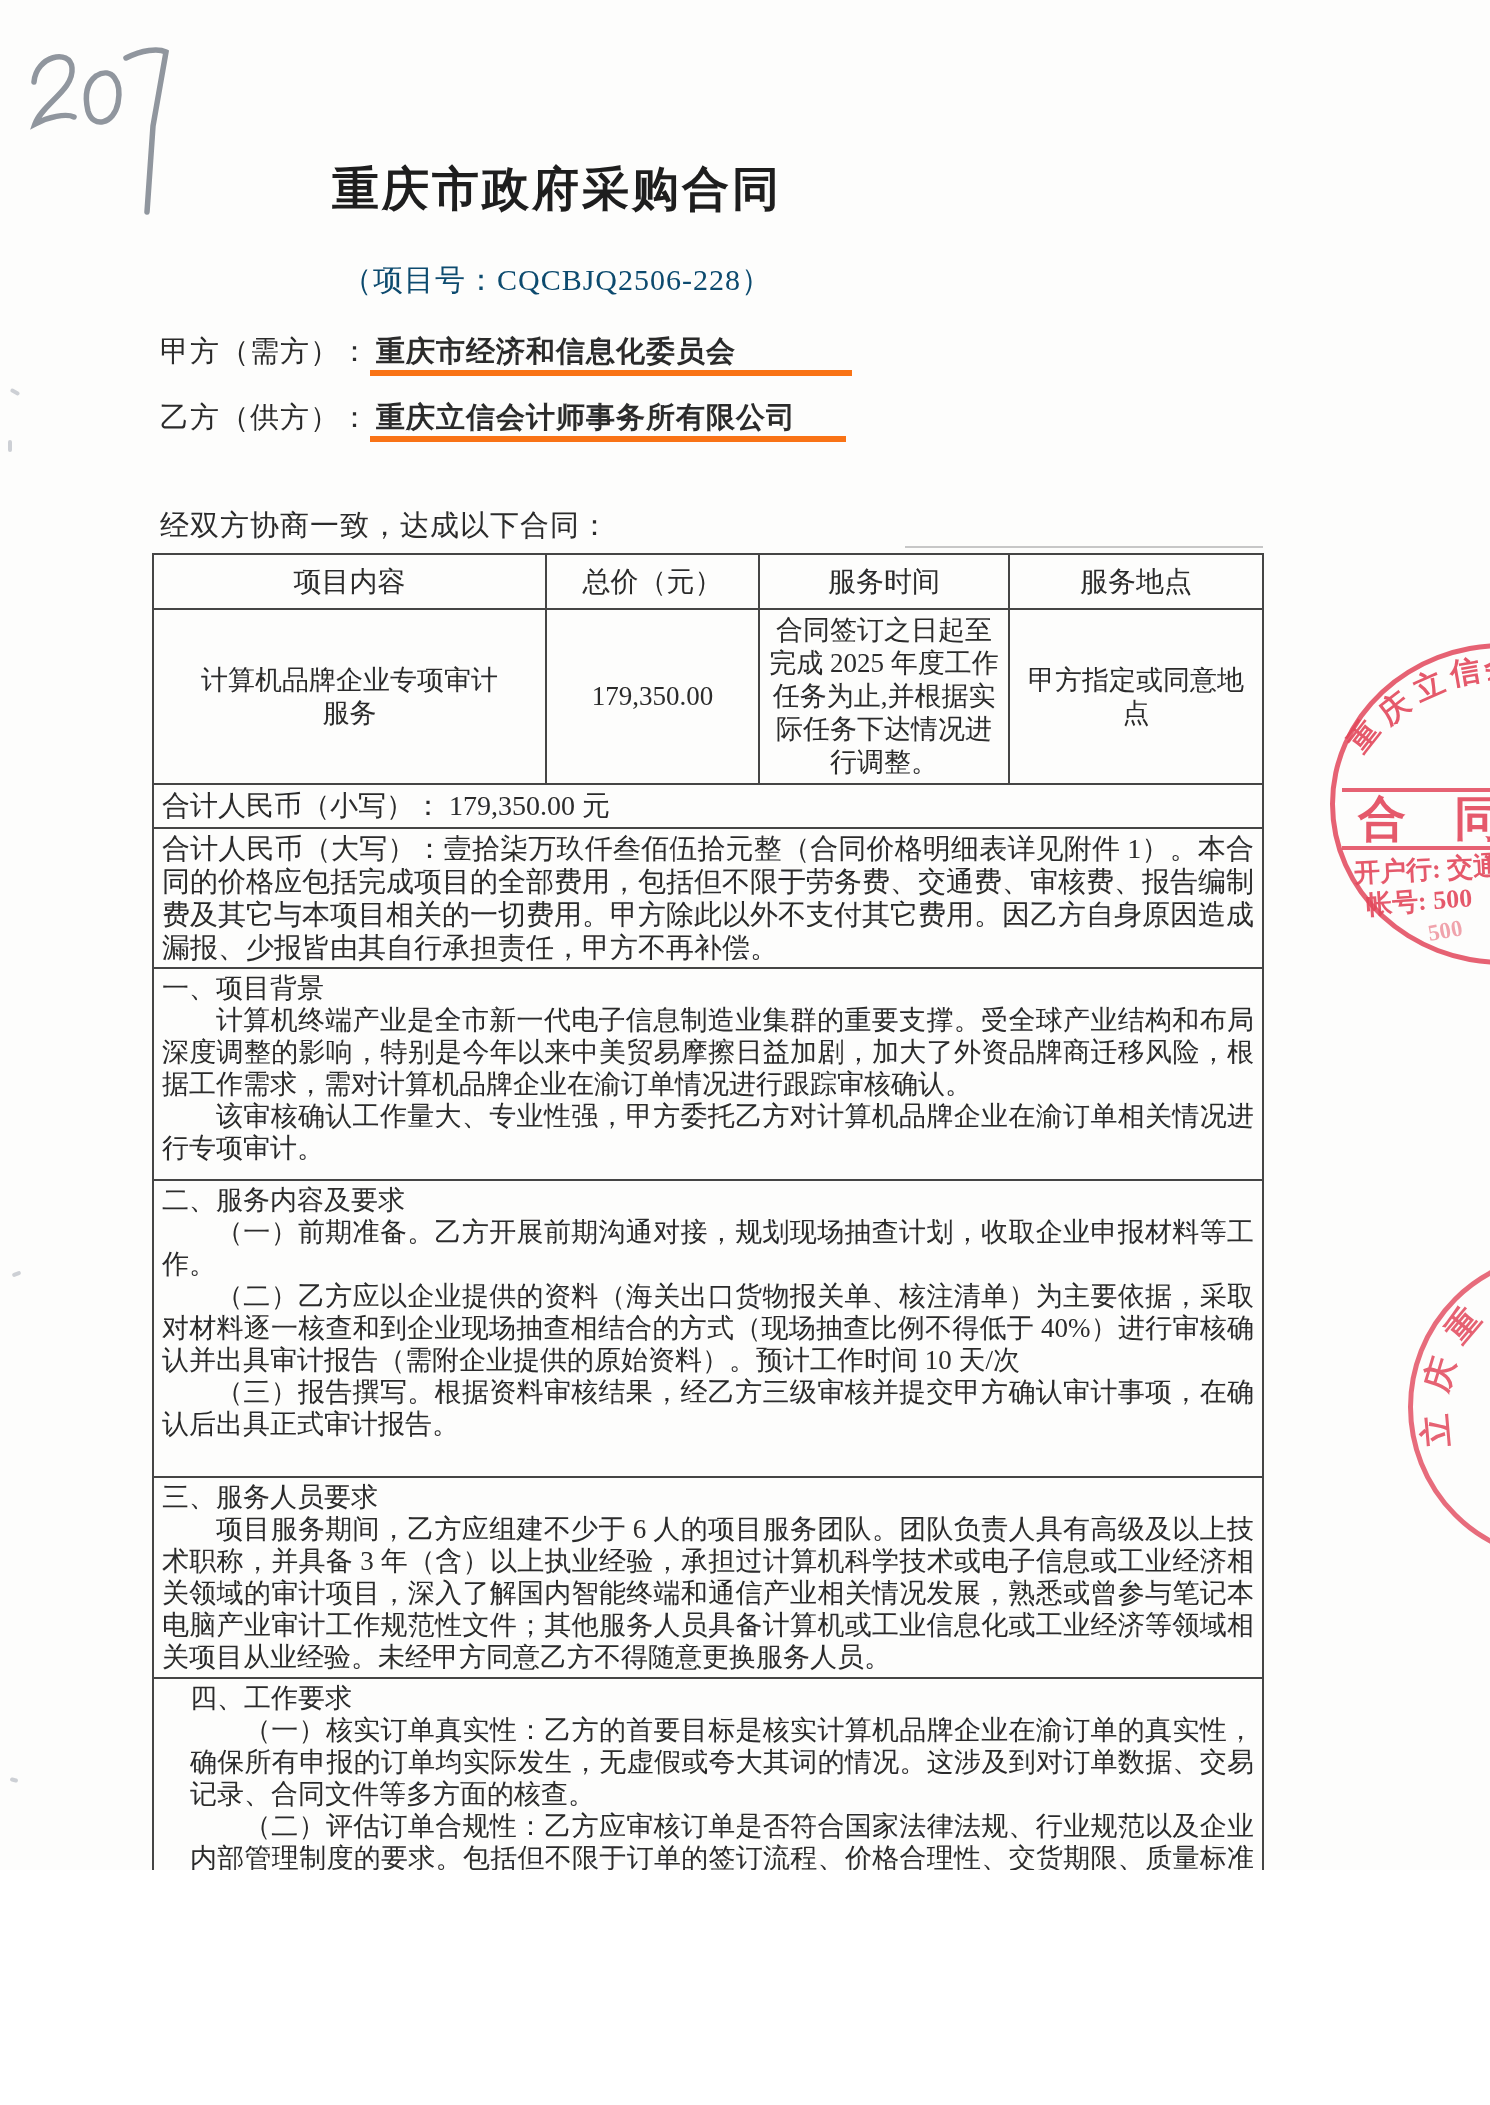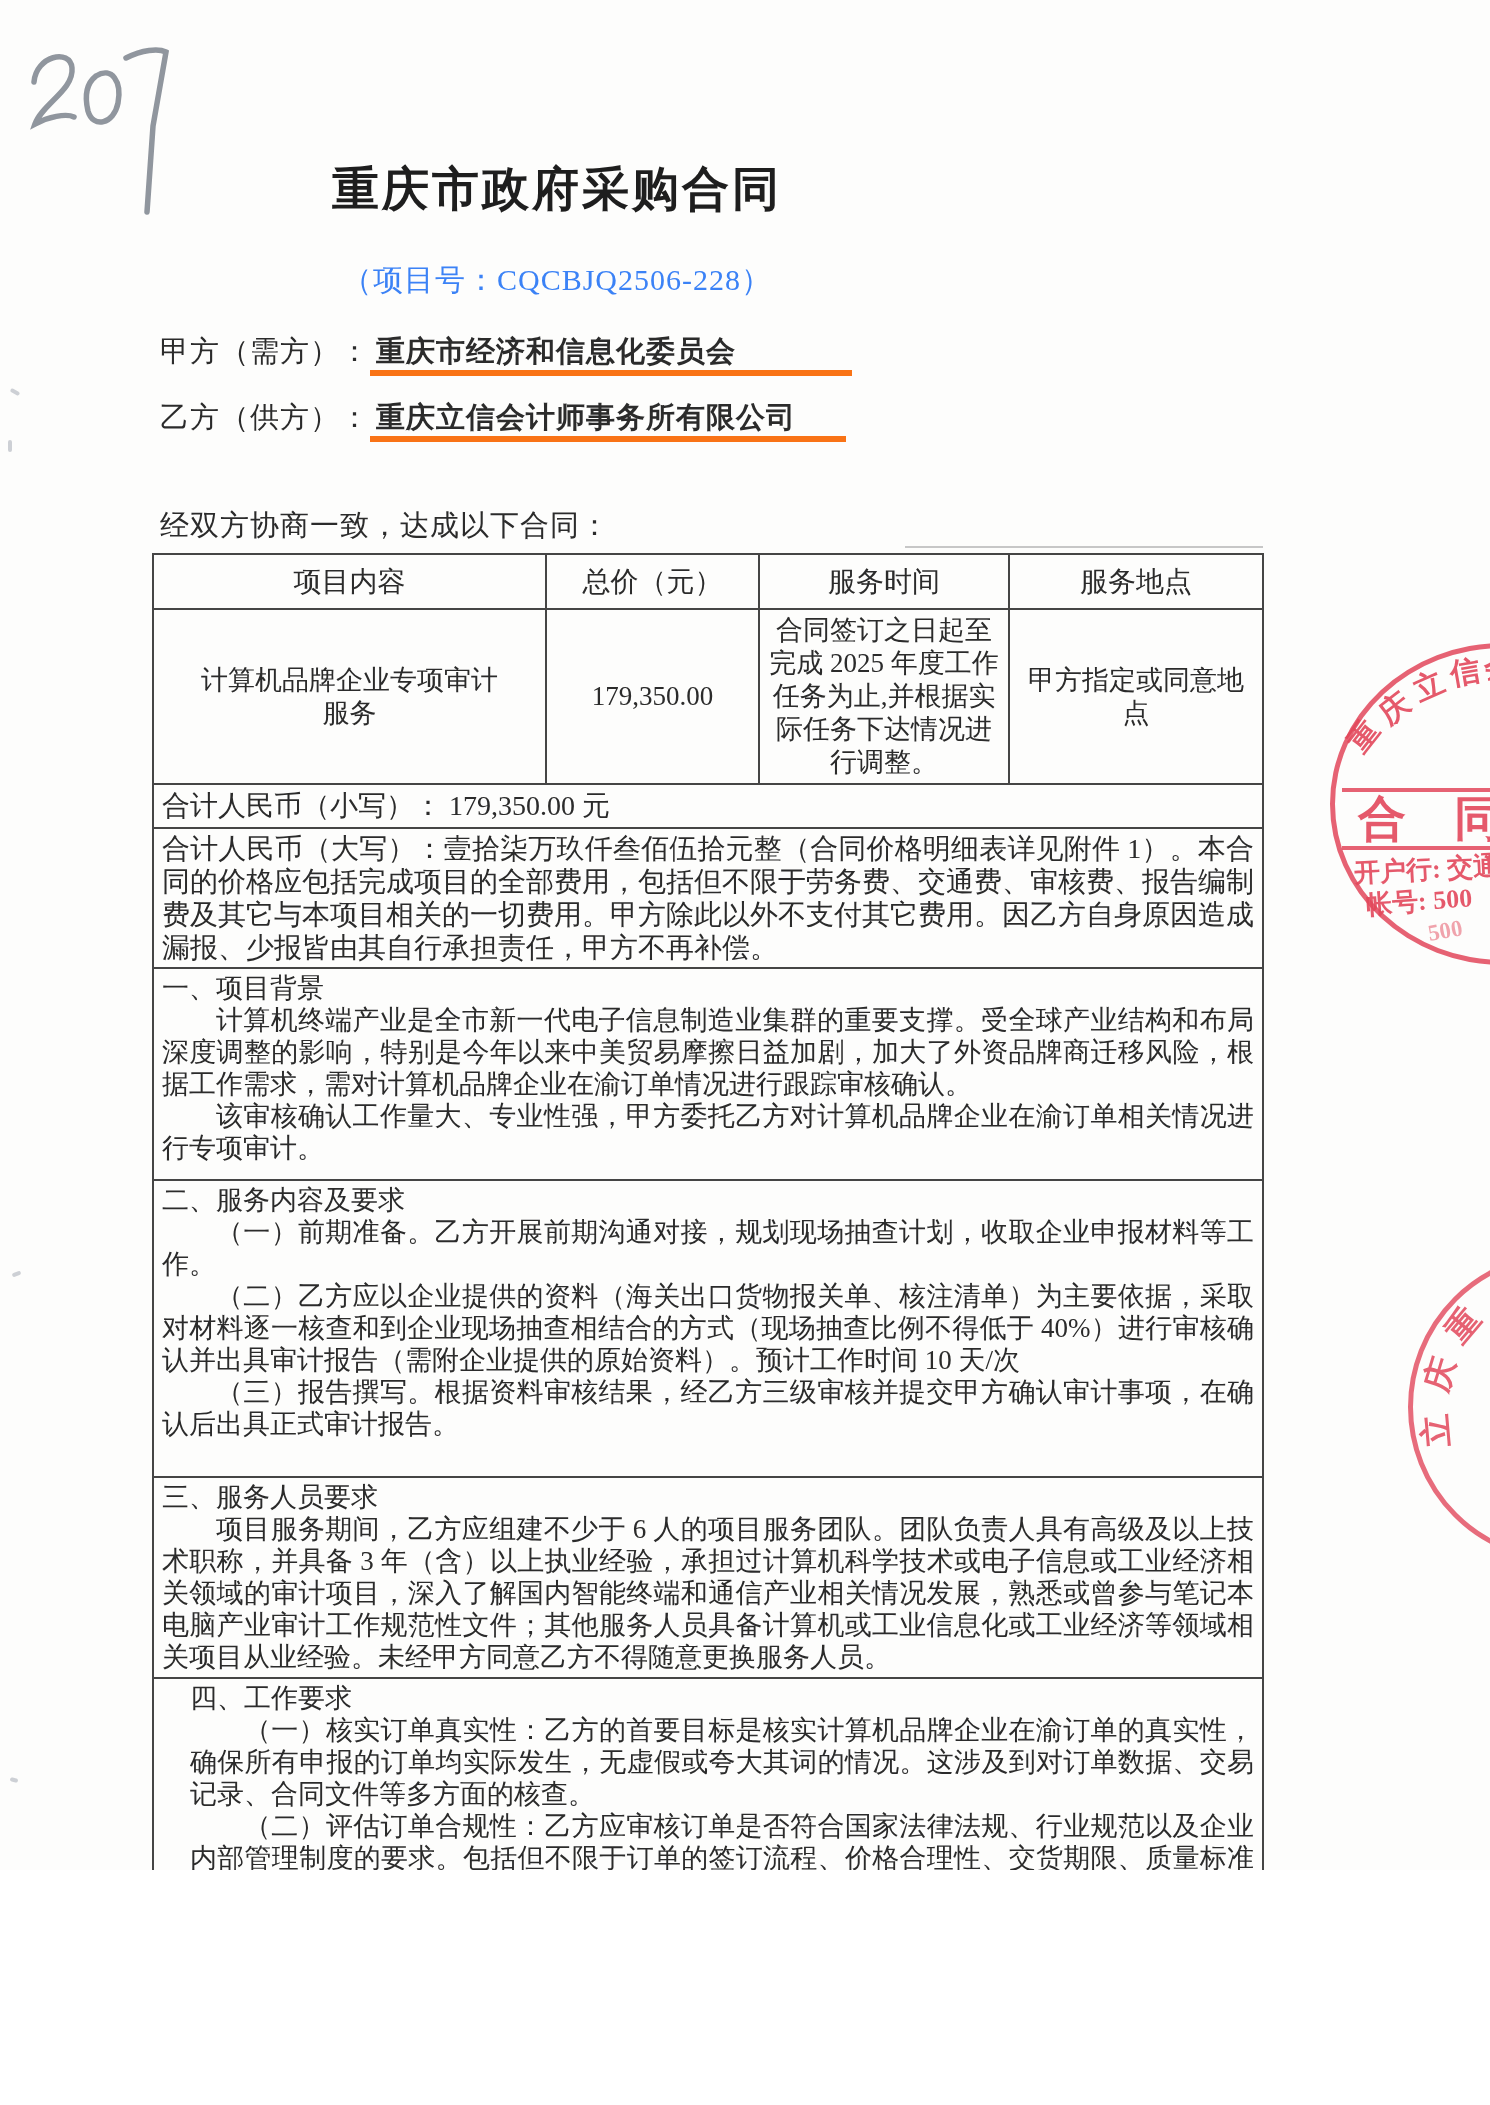--- a/index.html
+++ b/index.html
@@ -10,21 +10,21 @@
   }
   
   .hand-mark{position:absolute;left:8px;top:6px;width:180px;height:230px;}
   
   .doc-title{
     position:absolute;left:152px;top:158px;width:810px;text-align:center;
     font-size:47px;font-weight:bold;letter-spacing:3px;color:#1e1e1e;
   }
   .doc-subtitle{
     position:absolute;left:152px;top:260px;width:810px;text-align:center;
-    font-size:30px;color:#3b82f6;letter-spacing:1px;
+    font-size:30px;color:#0c4a6e;letter-spacing:1px;
   }
   
   .party-line{position:absolute;left:160px;font-size:29px;letter-spacing:1px;white-space:nowrap;}
   .party-a{top:332px;} .party-b{top:398px;}
   .party-value{border-bottom:6px solid #f97316;padding:0 4px 3px 6px;font-weight:600;}
   .party-a .party-value{padding-right:116px;}
   .party-b .party-value{padding-right:50px;}
   .intro-line{position:absolute;left:160px;top:506px;font-size:29px;letter-spacing:1px;}
   
   table.contract{

